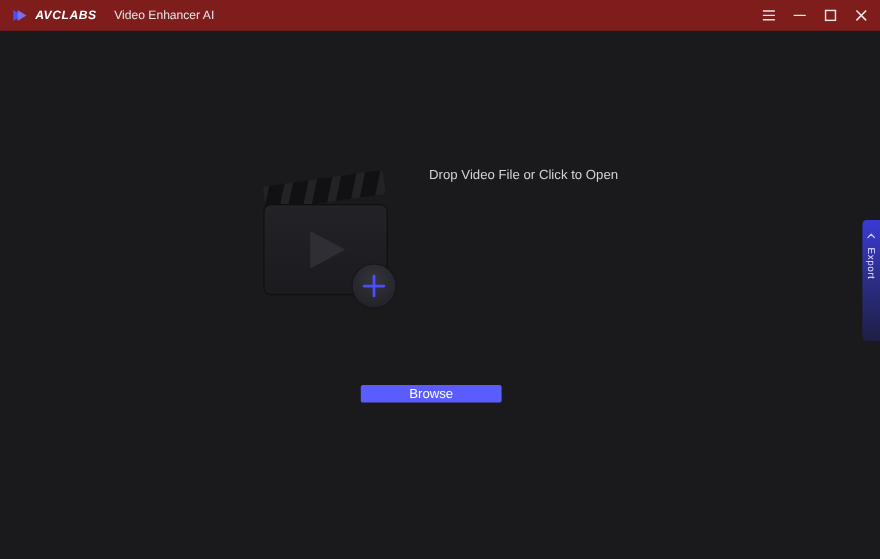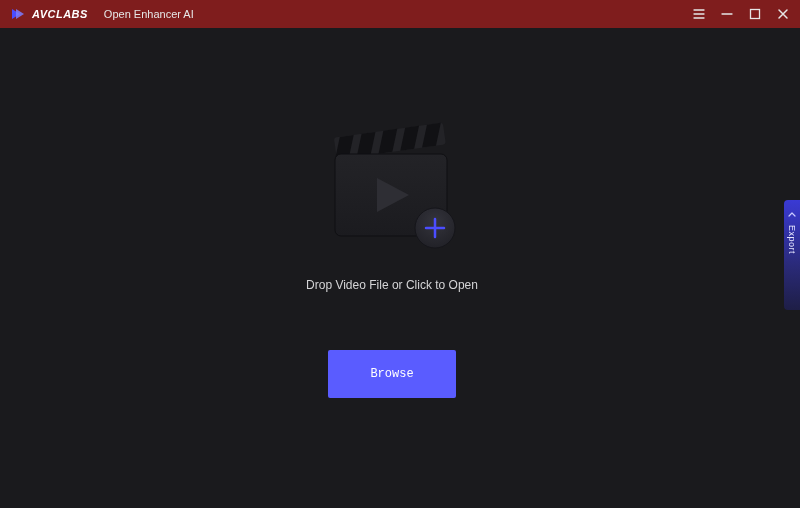--- a/index.html
+++ b/index.html
@@ -63,52 +63,50 @@
       right: 16px;
       bottom: 0;
       display: flex;
       flex-direction: column;
       align-items: center;
       justify-content: center;
       gap: 22px;
     }
     .drop-zone {
       display: flex;
-      flex-direction: column;
-      align-items: center;
+      flex-direction: row;
       gap: 18px;
       margin-top: -18px;
     }
     .clapper-wrap {
       width: 150px;
       height: 140px;
       position: relative;
       display: flex;
       align-items: center;
       justify-content: center;
       cursor: pointer;
     }
     .drop-label {
       font-size: 12px;
       color: #d4d4d6;
     }
     .browse-btn {
       margin-top: 36px;
       width: 128px;
-      height: 48px;
+      height: 16px;
       background: #5a5cff;
       color: #ffffff;
       font-size: 12px;
       border: none;
       border-radius: 2px;
       cursor: pointer;
       display: flex;
       align-items: center;
       justify-content: center;
-      font-family: Liberation Mono, monospace;
     }
     .export-tab {
       position: absolute;
       right: 0;
       top: 200px;
       width: 16px;
       height: 110px;
       background: linear-gradient(180deg, #3a3ad4, #2a2a78 60%, #1e1e46);
       border-radius: 4px 0 0 4px;
       display: flex;
@@ -135,21 +133,21 @@
 
 <div class="titlebar">
   <div class="logo-block">
     <span class="logo-mark">
       <svg width="16" height="16" viewBox="0 0 16 16">
         <path d="M2 3 L10 8 L2 13 Z" fill="#4b4dff"></path>
         <path d="M6 3 L14 8 L6 13 Z" fill="#7a7cff" opacity="0.85"></path>
       </svg>
     </span>
     <span class="brand-text">AVCLABS</span>
-    <span class="app-title">Open Enhancer AI</span>
+    <span class="app-title">Video Enhancer AI</span>
   </div>
   <div class="spacer"></div>
   <div class="win-controls">
     <span class="win-btn">
       <svg width="12" height="12" viewBox="0 0 12 12">
           <path d="M1 2h10M1 6h10M1 10h10" stroke="#e6e6e6" stroke-width="1.3" stroke-linecap="round"></path>
         </svg>
     </span>
     <span class="win-btn">
       <svg width="12" height="12" viewBox="0 0 12 12">

